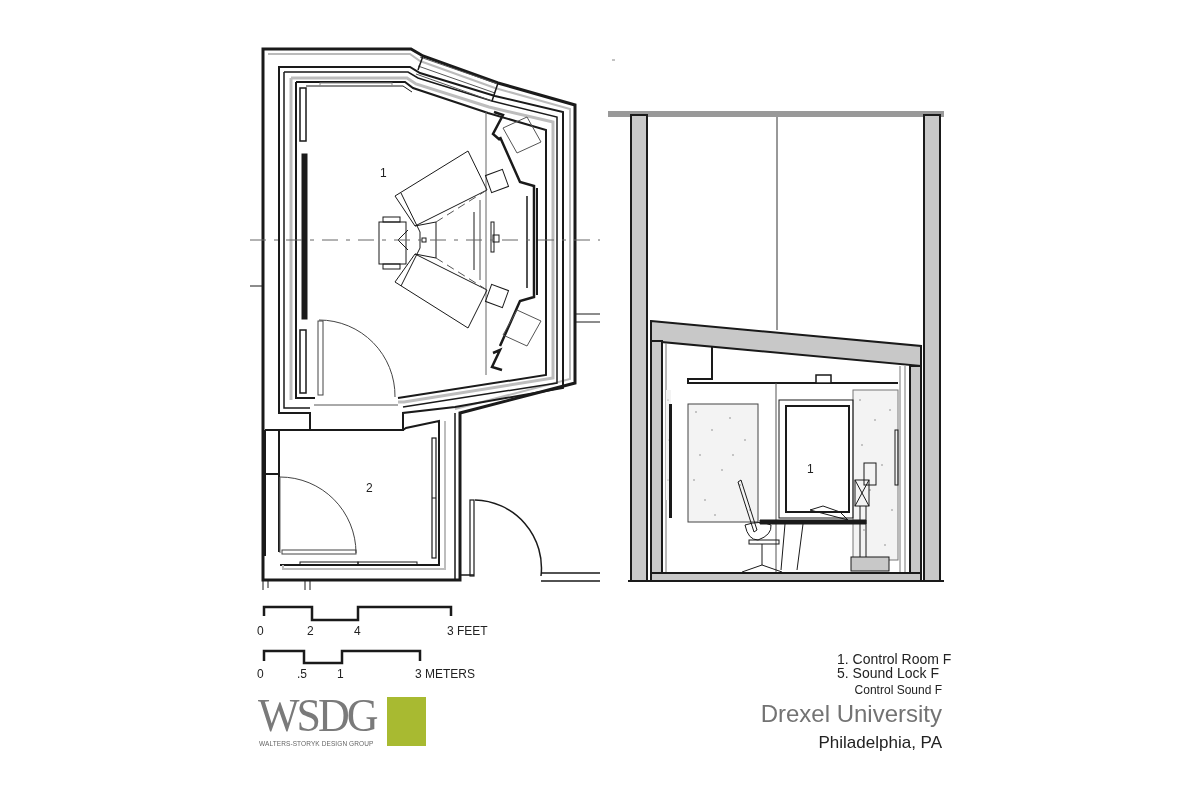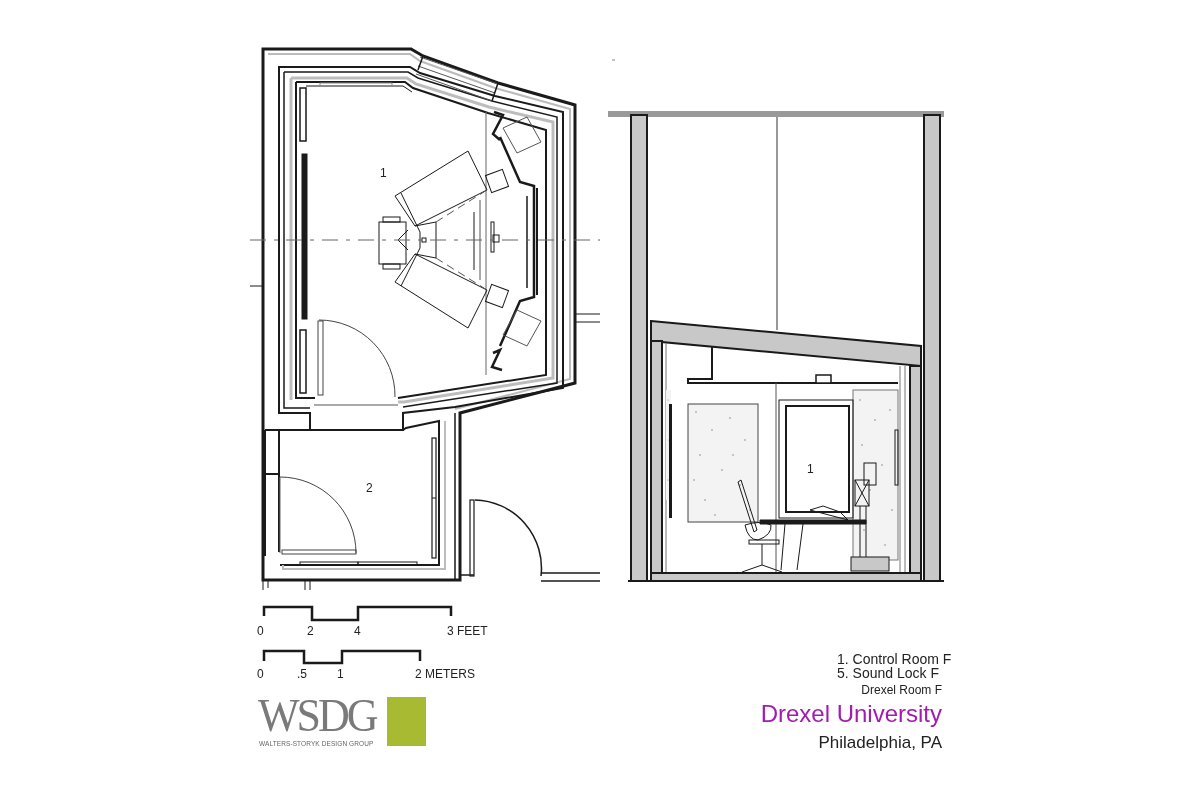--- a/index.html
+++ b/index.html
@@ -2,21 +2,21 @@
 <html><head>
   <meta charset="utf-8">
   <style>
     html, body { margin: 0; padding: 0; background: #ffffff; }
     body { width: 1200px; height: 800px; position: relative; overflow: hidden; font-family: "Liberation Sans", sans-serif; color: #222; }
     .drawing { position: absolute; left: 0; top: 0; width: 1200px; height: 800px; }
     .txt { position: absolute; white-space: nowrap; font-family: "Liberation Sans", sans-serif; color: #222; }
     .scale-lbl { font-size: 12px; }
     .legend { left: 837px; top: 623px; font-size: 14px; line-height: 14px; margin-top: 29px; }
     .title-small { right: 258px; top: 683px; font-size: 12px; }
-    .title-big { right: 258px; top: 700px; font-size: 24px; color: #a21caf; }
+    .title-big { right: 258px; top: 700px; font-size: 24px; color: #737373; }
     .title-city { right: 258px; top: 733px; font-size: 17px; }
     .logo-text { position: absolute; left: 258px; top: 690px; font-family: "Liberation Serif", serif; font-size: 44px; color: #7a7a7a; letter-spacing: -3px; font-weight: normal; transform: scaleY(1.05); }
     .logo-sub { position: absolute; left: 259px; top: 740px; font-size: 6.5px; color: #666; letter-spacing: 0.1px; }
     .logo-square { position: absolute; left: 387px; top: 697px; width: 39px; height: 49px; }
     .room-num { font-size: 12px; }
   </style>
 </head>
 <body>
 
 <svg class="drawing" viewBox="0 0 1200 800" xmlns="http://www.w3.org/2000/svg">
@@ -204,28 +204,28 @@
 <span class="txt room-num" style="left:807px; top:462px;">1</span>
 
 <span class="txt scale-lbl" style="left:257px; top:624px;">0</span>
 <span class="txt scale-lbl" style="left:307px; top:624px;">2</span>
 <span class="txt scale-lbl" style="left:354px; top:624px;">4</span>
 <span class="txt scale-lbl" style="left:447px; top:624px;">3 FEET</span>
 
 <span class="txt scale-lbl" style="left:257px; top:667px;">0</span>
 <span class="txt scale-lbl" style="left:297px; top:667px;">.5</span>
 <span class="txt scale-lbl" style="left:337px; top:667px;">1</span>
-<span class="txt scale-lbl" style="left:415px; top:667px;">2 METERS</span>
+<span class="txt scale-lbl" style="left:415px; top:667px;">3 METERS</span>
 
 <div class="txt legend">
   <div>1. Control Room F</div>
   <div>5. Sound Lock F</div>
 </div>
 
-<span class="txt title-small">Drexel Room F</span>
+<span class="txt title-small">Control Sound F</span>
 <span class="txt title-big">Drexel University</span>
 <span class="txt title-city">Philadelphia, PA</span>
 
 <div>
   <span class="logo-text">WSDG</span>
   <span class="logo-sub">WALTERS-STORYK DESIGN GROUP</span>
   <div class="logo-square" style="background:#a8ba31;"></div>
 </div>
 
 </body></html>

